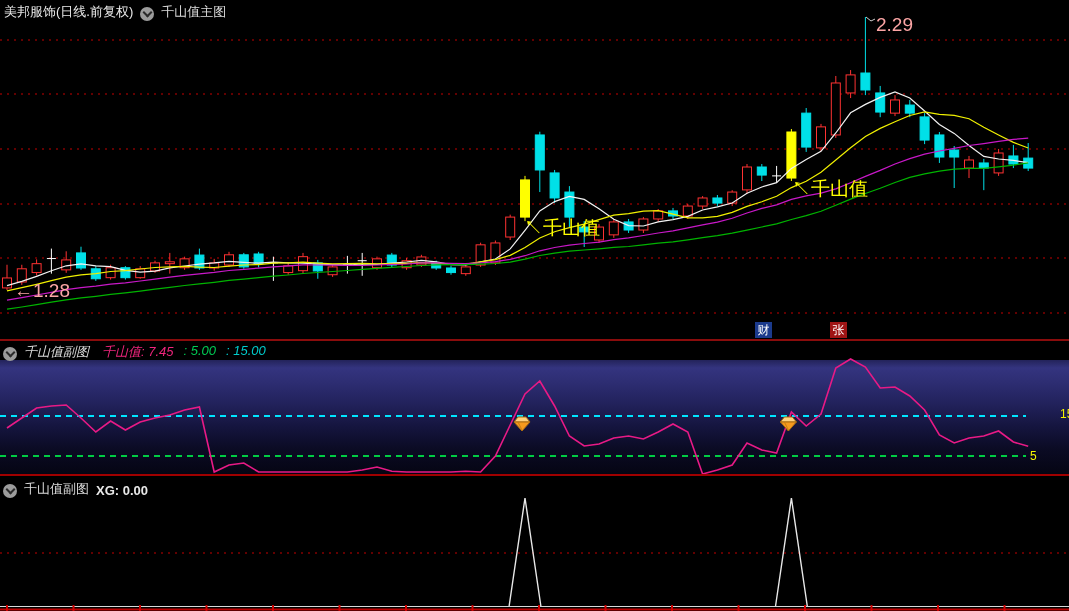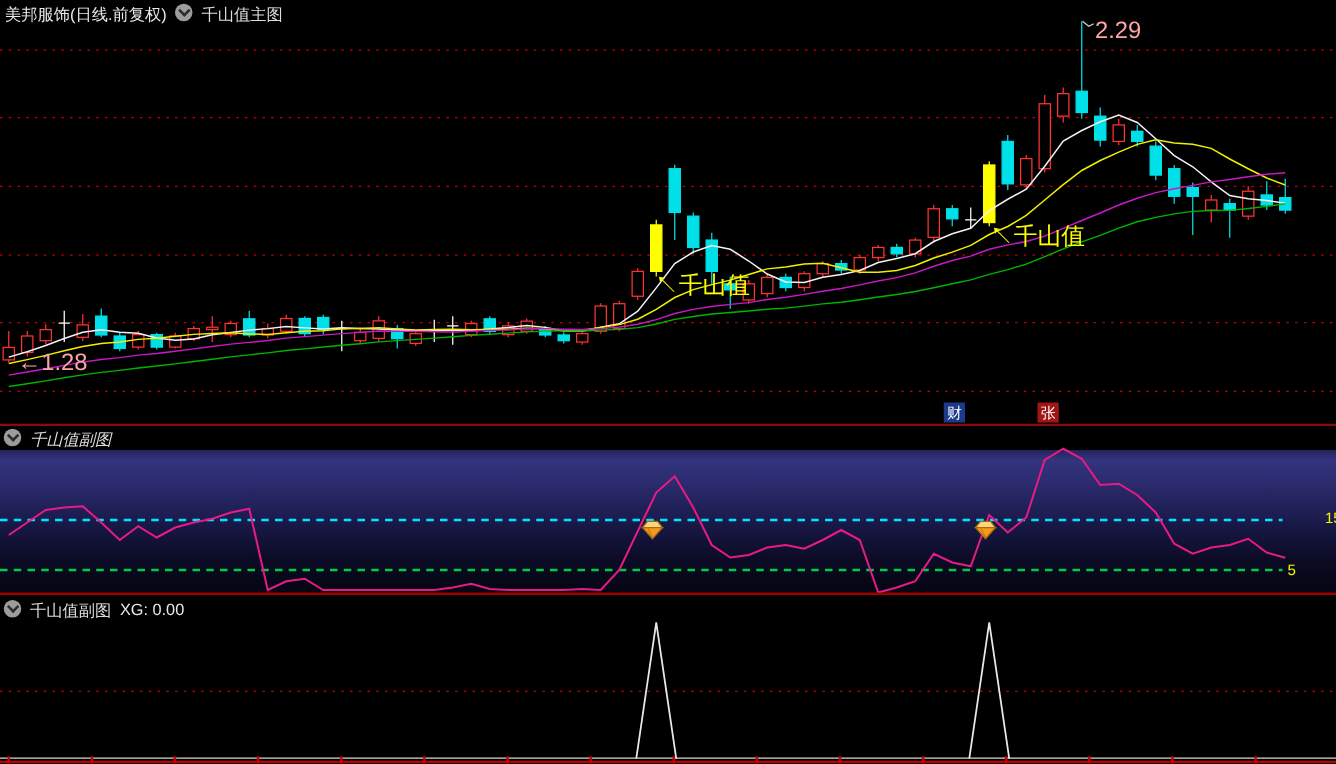--- a/index.html
+++ b/index.html
@@ -1,19 +1,19 @@
 <!DOCTYPE html>
 <html><head>
 <meta charset="utf-8">
 <style>
   html,body{margin:0;padding:0;background:#000;}
   #app{position:relative;width:1069px;height:611px;background:#000;overflow:hidden;
        font-family:"Liberation Sans",sans-serif;}
   svg{position:absolute;left:0;display:block;}
-  .hdr{position:absolute;display:flex;align-items:flex-start;gap:7px;font-size:13px;color:#e8e8e8;white-space:nowrap;z-index:5;}
+  .hdr{position:absolute;display:flex;align-items:flex-end;gap:7px;font-size:13px;color:#e8e8e8;white-space:nowrap;z-index:5;}
   .icon-circle{width:14px;height:14px;border-radius:50%;background:#9c9c9c;display:inline-flex;
                align-items:center;justify-content:center;flex:0 0 auto;}
   .chev{width:5px;height:5px;border-right:2px solid #2b2b2b;border-bottom:2px solid #2b2b2b;
         transform:rotate(45deg);margin-top:-3px;}
   .ma-wrap{display:inline-flex;gap:14px;margin-left:6px;}
   .anno{position:absolute;font-size:19px;color:#fca5a5;z-index:6;letter-spacing:0;}
   .anno-y{position:absolute;font-size:19px;color:#ffff00;z-index:6;}
   .badge{position:absolute;top:322px;min-width:15px;height:16px;color:#fff;font-size:12px;
          line-height:16px;text-align:center;z-index:6;padding:0 1px;}
   #grad-mid{position:absolute;left:0;top:360px;width:1069px;height:114px;
@@ -229,28 +229,33 @@
         <span class="chev"></span>
       </span>
     <span style="color:#dcdcdc;">千山值主图</span>
   </div>
 
   <div class="hdr" style="left:3px;top:343px;font-style:italic;">
     <span class="icon-circle">
         <span class="chev"></span>
       </span>
     <span style="color:#dcdcdc;">千山值副图</span>
+    <span class="ma-wrap" id="sub-items" style="gap:10px;">
+        <span style="color: rgb(240, 37, 125);">千山值: 7.45</span>
+        <span style="color: rgb(0, 204, 85);">: 5.00</span>
+        <span style="color: rgb(0, 204, 204);">: 15.00</span>
+      </span>
   </div>
 
   <div class="hdr" style="left:3px;top:480px;">
     <span class="icon-circle">
         <span class="chev"></span>
       </span>
     <span style="color:#dcdcdc;">千山值副图</span>
-    <span style="color:#e8e8e8;">
+    <span style="color:#e8e8e8;font-weight:bold;">
       <span>XG:</span> <span>0.00</span>
     </span>
   </div>
 
   <div class="anno" style="left:876px;top:14px;">2.29</div>
   <div class="anno" style="left:14px;top:280px;">←1.28</div>
   <div class="anno-y" style="left:524px;top:215px;">↖千山值</div>
   <div class="anno-y" style="left:792px;top:176px;">↖千山值</div>
 
   <span class="badge" style="left: 755px; background: rgb(27, 58, 140);">财</span>

